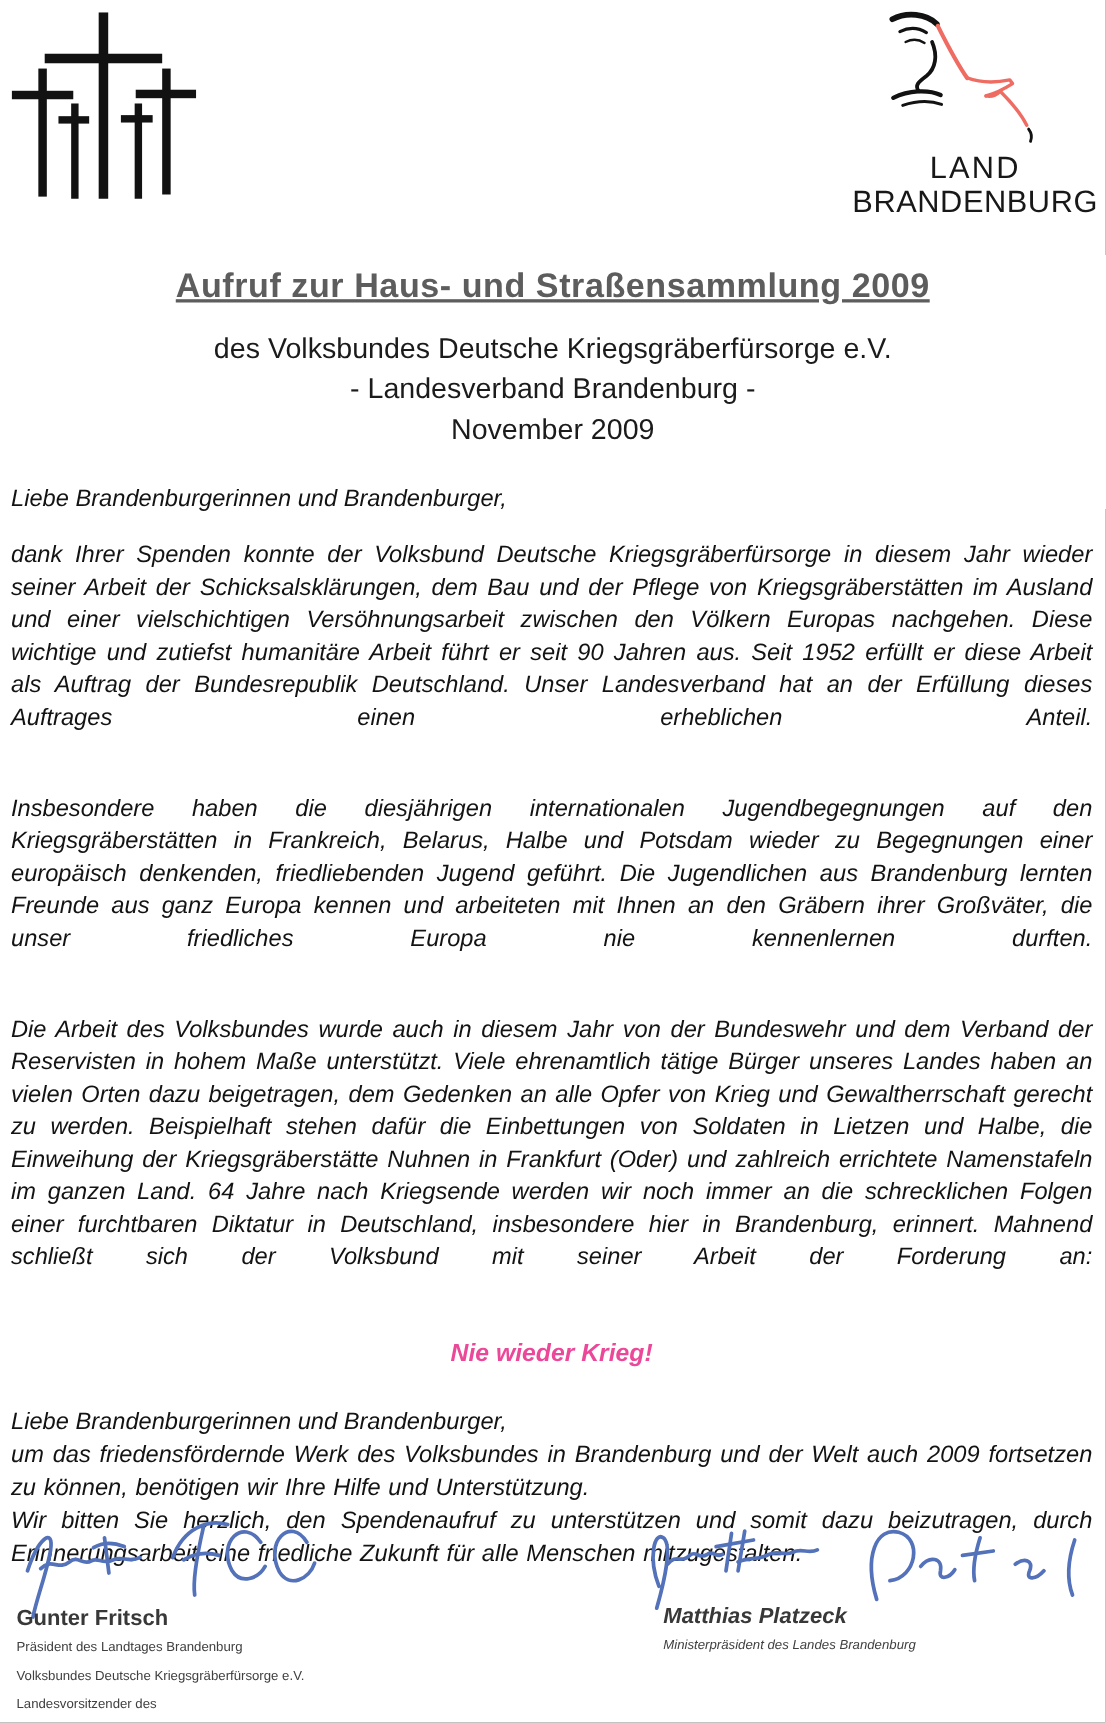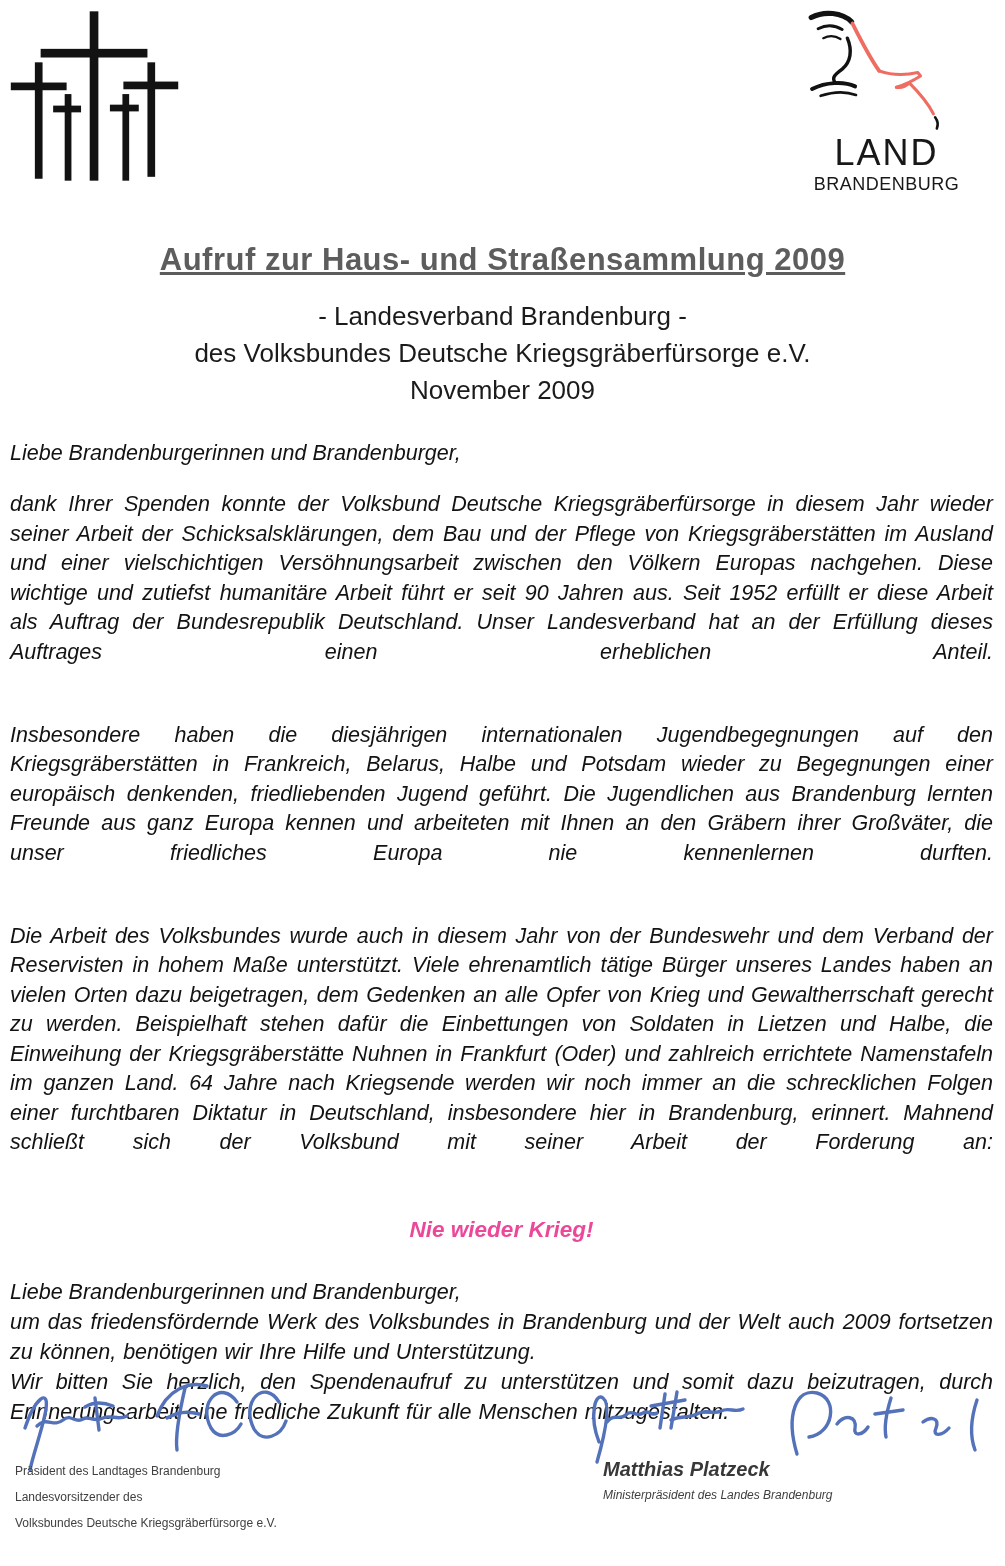--- a/index.html
+++ b/index.html
@@ -24,27 +24,27 @@
     width:178px; height:182px;
   }
   .bb-logo{
     position:absolute;
     right:2px; top:2px;
     width:233px;
     text-align:center;
   }
   .bb-eagle{display:block;margin:0 auto;width:185px;height:136px;}
   .bb-land{
-    font-size:36px;
+    font-size:28px;
     letter-spacing:2px;
     color:#181818;
     line-height:30px;
   }
   .bb-brandenburg{
-    font-size:18px;
+    font-size:28px;
     letter-spacing:0.5px;
     color:#181818;
     line-height:32px;
   }
   
   .title{
     margin:46px 30px 0 30px;
     text-align:center;
     font-size:31px;
     font-weight:bold;
@@ -160,22 +160,22 @@
           <path d="M949,126 C952,130 953,134 951,139" stroke="#121212" stroke-width="3"></path>
         </g>
       </svg>
       <div class="bb-land">LAND</div>
       <div class="bb-brandenburg">BRANDENBURG</div>
     </div>
   </div>
 
   <div class="title">Aufruf zur Haus- und Straßensammlung 2009</div>
   <div class="subtitle">
+    <div>des Volksbundes Deutsche Kriegsgräberfürsorge e.V.</div>
     <div>- Landesverband Brandenburg -</div>
-    <div>des Volksbundes Deutsche Kriegsgräberfürsorge e.V.</div>
     <div>November 2009</div>
   </div>
 
   <div class="body-text">
     <div class="salutation">Liebe Brandenburgerinnen und Brandenburger,</div>
 
     <div class="para">dank Ihrer Spenden konnte der Volksbund Deutsche Kriegsgräberfürsorge in diesem Jahr wieder seiner Arbeit der Schicksalsklärungen, dem Bau und der Pflege von Kriegsgräberstätten im Ausland und einer vielschichtigen Versöhnungsarbeit zwischen den Völkern Europas nachgehen. Diese wichtige und zutiefst humanitäre Arbeit führt er seit 90 Jahren aus. Seit 1952 erfüllt er diese Arbeit als Auftrag der Bundesrepublik Deutschland. Unser Landesverband hat an der Erfüllung dieses Auftrages einen erheblichen Anteil.</div>
     <div class="para">Insbesondere haben die diesjährigen internationalen Jugendbegegnungen auf den Kriegsgräberstätten in Frankreich, Belarus, Halbe und Potsdam wieder zu Begegnungen einer europäisch denkenden, friedliebenden Jugend geführt. Die Jugendlichen aus Brandenburg lernten Freunde aus ganz Europa kennen und arbeiteten mit Ihnen an den Gräbern ihrer Großväter, die unser friedliches Europa nie kennenlernen durften.</div>
     <div class="para">Die Arbeit des Volksbundes wurde auch in diesem Jahr von der Bundeswehr und dem Verband der Reservisten in hohem Maße unterstützt. Viele ehrenamtlich tätige Bürger unseres Landes haben an vielen Orten dazu beigetragen, dem Gedenken an alle Opfer von Krieg und Gewaltherrschaft gerecht zu werden. Beispielhaft stehen dafür die Einbettungen von Soldaten in Lietzen und Halbe, die Einweihung der Kriegsgräberstätte Nuhnen in Frankfurt (Oder) und zahlreich errichtete Namenstafeln im ganzen Land. 64 Jahre nach Kriegsende werden wir noch immer an die schrecklichen Folgen einer furchtbaren Diktatur in Deutschland, insbesondere hier in Brandenburg, erinnert. Mahnend schließt sich der Volksbund mit seiner Arbeit der Forderung an:</div>
 
@@ -198,23 +198,24 @@
           <path d="M80,22 L 84,54"></path>
           <path d="M70,31 C78,26 88,26 98,30"></path>
           <path d="M142,40 C152,13 174,5 192,10"></path>
           <path d="M170,12 C164,38 160,60 162,74"></path>
           <path d="M152,42 C162,36 174,35 184,38"></path>
           <path d="M222,26 C206,3 182,26 196,52 C204,65 220,59 226,48"></path>
           <path d="M264,26 C249,2 225,26 239,53 C248,68 266,60 271,45"></path>
         </g>
       </svg>
       <div class="sig-block">
+        <div class="sig-name">Gunter Fritsch</div>
         <div class="sig-role">Präsident des Landtages Brandenburg</div>
+        <div class="sig-role">Volksbundes Deutsche Kriegsgräberfürsorge e.V.</div>
         <div class="sig-role">Landesvorsitzender des</div>
-        <div class="sig-role">Volksbundes Deutsche Kriegsgräberfürsorge e.V.</div>
       </div>
     </div>
 
     <div class="sig-right">
       <svg class="sig-svg" width="405" height="92" viewBox="0 0 405 92" xmlns="http://www.w3.org/2000/svg">
         <g fill="none" stroke="#5372ba" stroke-width="3.4" stroke-linecap="round" stroke-linejoin="round">
           <path d="M14,66 C4,40 10,16 18,22 C26,28 20,58 12,86"></path>
           <path d="M22,46 C30,36 34,46 42,38 C48,33 50,42 58,37 C64,33 66,41 72,37"></path>
           <path d="M80,18 L 75,52"></path>
           <path d="M92,16 L 86,52"></path>

